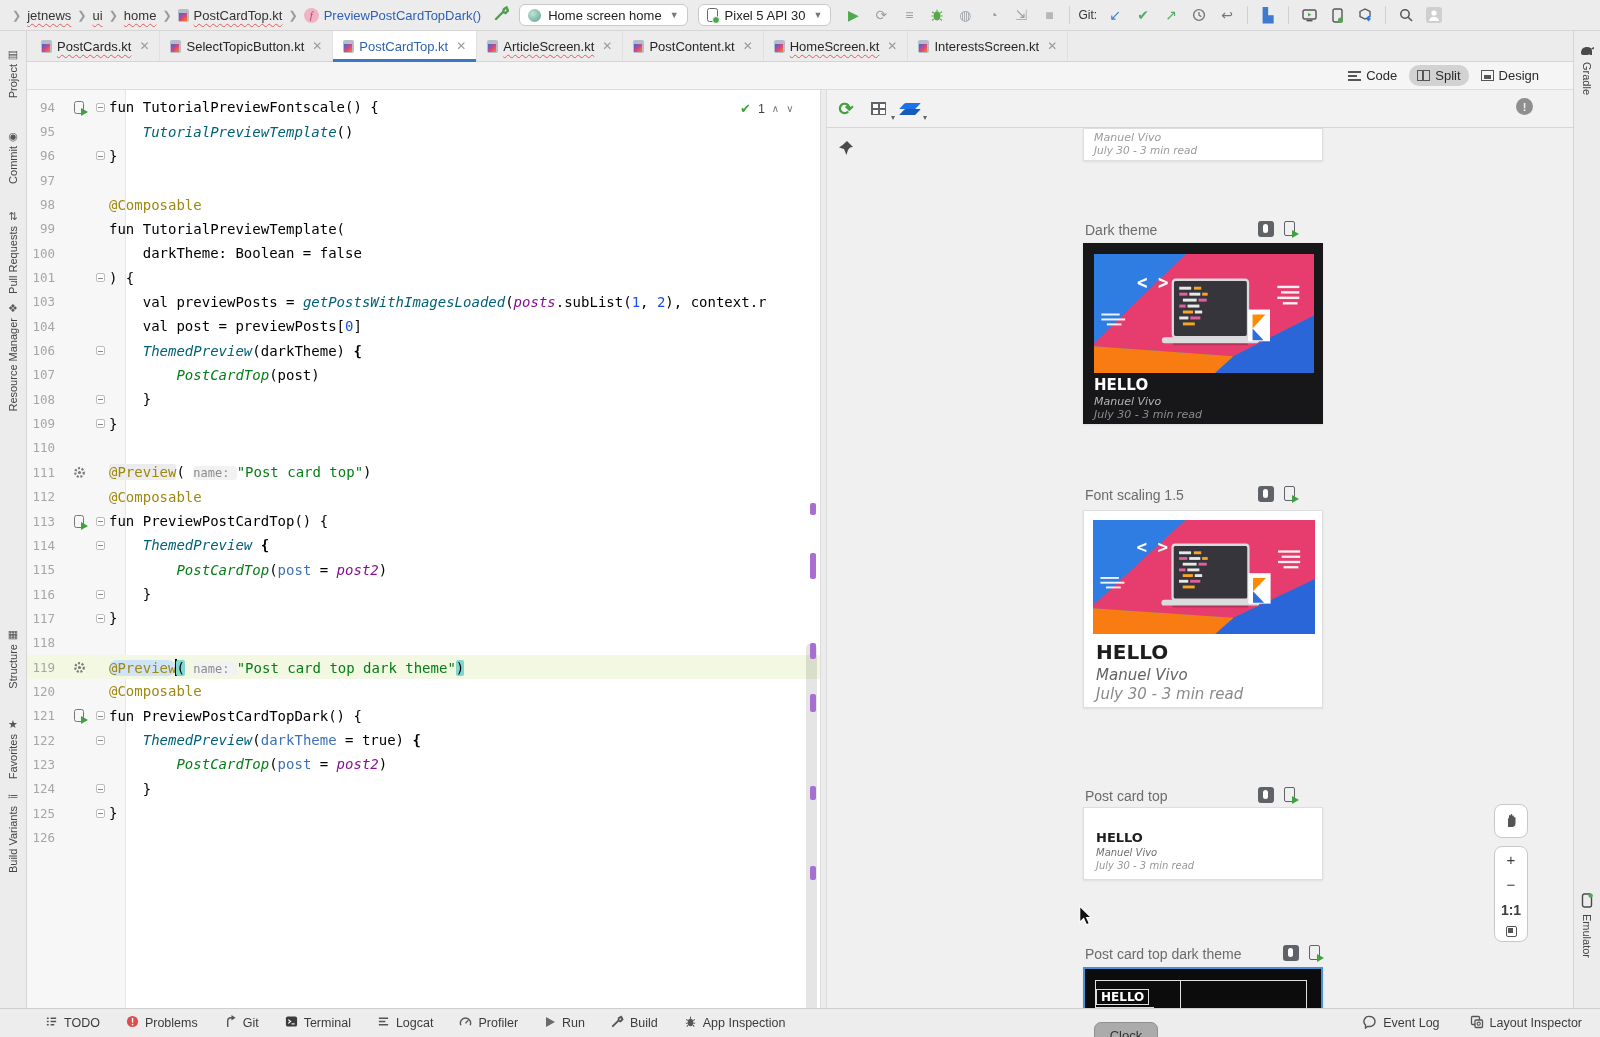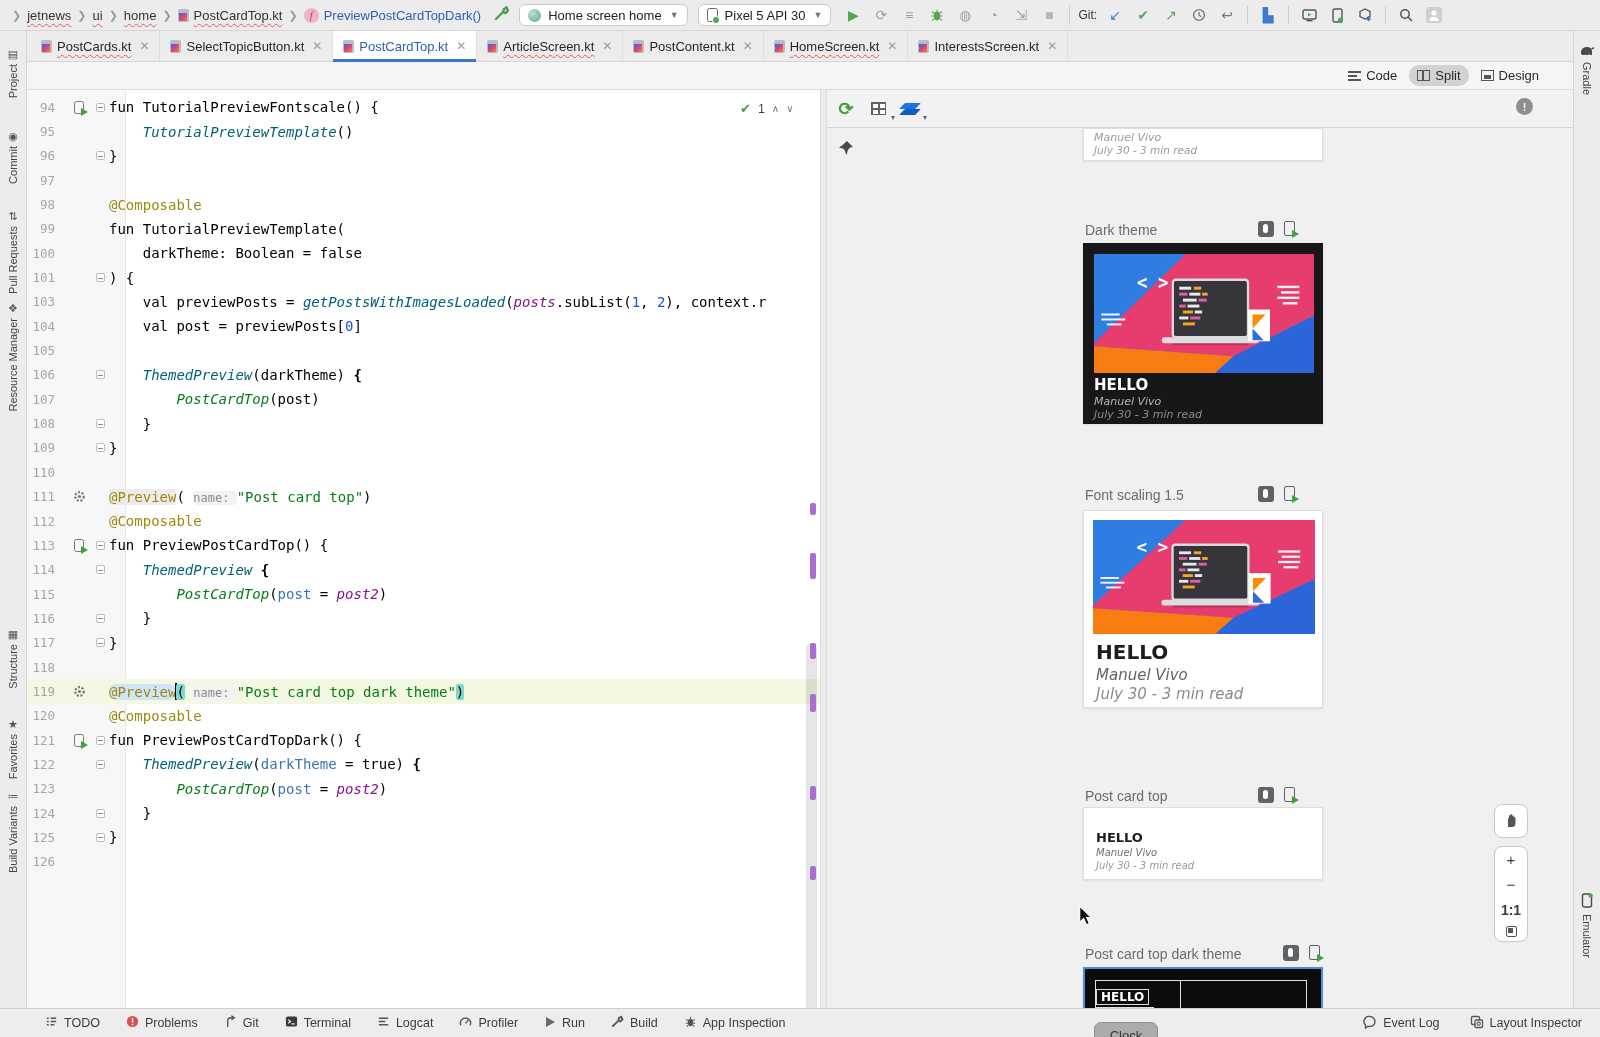--- a/index.html
+++ b/index.html
@@ -352,21 +352,20 @@
       <div class="crow"><span class="lnum">94</span><span class="gico"><span class="g-run"></span></span><span class="fold"><span class="fbox"></span></span><span class="code"><span class="k">fun </span><span class="fn wavy">TutorialPreviewFontscale</span><span class="p">() {</span></span></div>
       <div class="crow"><span class="lnum">95</span><span class="gico"></span><span class="fold"></span><span class="code"><span class="p">    </span><span class="call">TutorialPreviewTemplate</span><span class="p">()</span></span></div>
       <div class="crow"><span class="lnum">96</span><span class="gico"></span><span class="fold"><span class="fbox"></span></span><span class="code"><span class="p">}</span></span></div>
       <div class="crow"><span class="lnum">97</span><span class="gico"></span><span class="fold"></span><span class="code"></span></div>
       <div class="crow"><span class="lnum">98</span><span class="gico"></span><span class="fold"></span><span class="code"><span class="ann">@Composable</span></span></div>
       <div class="crow"><span class="lnum">99</span><span class="gico"></span><span class="fold"></span><span class="code"><span class="k">fun </span><span class="fn">TutorialPreviewTemplate</span><span class="p">(</span></span></div>
       <div class="crow"><span class="lnum">100</span><span class="gico"></span><span class="fold"></span><span class="code"><span class="p">    darkTheme: Boolean = </span><span class="k">false</span></span></div>
       <div class="crow"><span class="lnum">101</span><span class="gico"></span><span class="fold"><span class="fbox"></span></span><span class="code"><span class="p">) {</span></span></div>
       <div class="crow"><span class="lnum">103</span><span class="gico"></span><span class="fold"></span><span class="code"><span class="p">    </span><span class="k">val</span><span class="p"> previewPosts = </span><span class="call">getPostsWithImagesLoaded</span><span class="p">(</span><span class="purple">posts</span><span class="p">.subList(</span><span class="num">1</span><span class="p">, </span><span class="num">2</span><span class="p">), context.r</span></span></div>
       <div class="crow"><span class="lnum">104</span><span class="gico"></span><span class="fold"></span><span class="code"><span class="p">    </span><span class="k">val</span><span class="p"> post = previewPosts[</span><span class="num">0</span><span class="p">]</span></span></div>
-      <div class="crow"><span class="lnum">105</span><span class="gico"></span><span class="fold"></span><span class="code"></span></div>
       <div class="crow"><span class="lnum">106</span><span class="gico"></span><span class="fold"><span class="fbox"></span></span><span class="code"><span class="p">    </span><span class="call">ThemedPreview</span><span class="p">(darkTheme) </span><span class="b">{</span></span></div>
       <div class="crow"><span class="lnum">107</span><span class="gico"></span><span class="fold"></span><span class="code"><span class="p">        </span><span class="green">PostCardTop</span><span class="p">(post)</span></span></div>
       <div class="crow"><span class="lnum">108</span><span class="gico"></span><span class="fold"><span class="fbox"></span></span><span class="code"><span class="p">    }</span></span></div>
       <div class="crow"><span class="lnum">109</span><span class="gico"></span><span class="fold"><span class="fbox"></span></span><span class="code"><span class="p">}</span></span></div>
       <div class="crow"><span class="lnum">110</span><span class="gico"></span><span class="fold"></span><span class="code"></span></div>
       <div class="crow"><span class="lnum">111</span><span class="gico"><svg width="13" height="13" viewBox="0 0 14 14">
             <circle cx="7" cy="7" r="4.6" fill="none" stroke="#7a7a7a" stroke-width="2.4" stroke-dasharray="2.2 1.7"></circle>
             <circle cx="7" cy="7" r="1.7" fill="#7a7a7a"></circle>
           </svg></span><span class="fold"></span><span class="code"><span class="ann occ">@Preview</span><span class="p">( </span><span class="hint">name: </span><span class="str">"Post card top"</span><span class="p">)</span></span></div>
       <div class="crow"><span class="lnum">112</span><span class="gico"></span><span class="fold"></span><span class="code"><span class="ann">@Composable</span></span></div>

